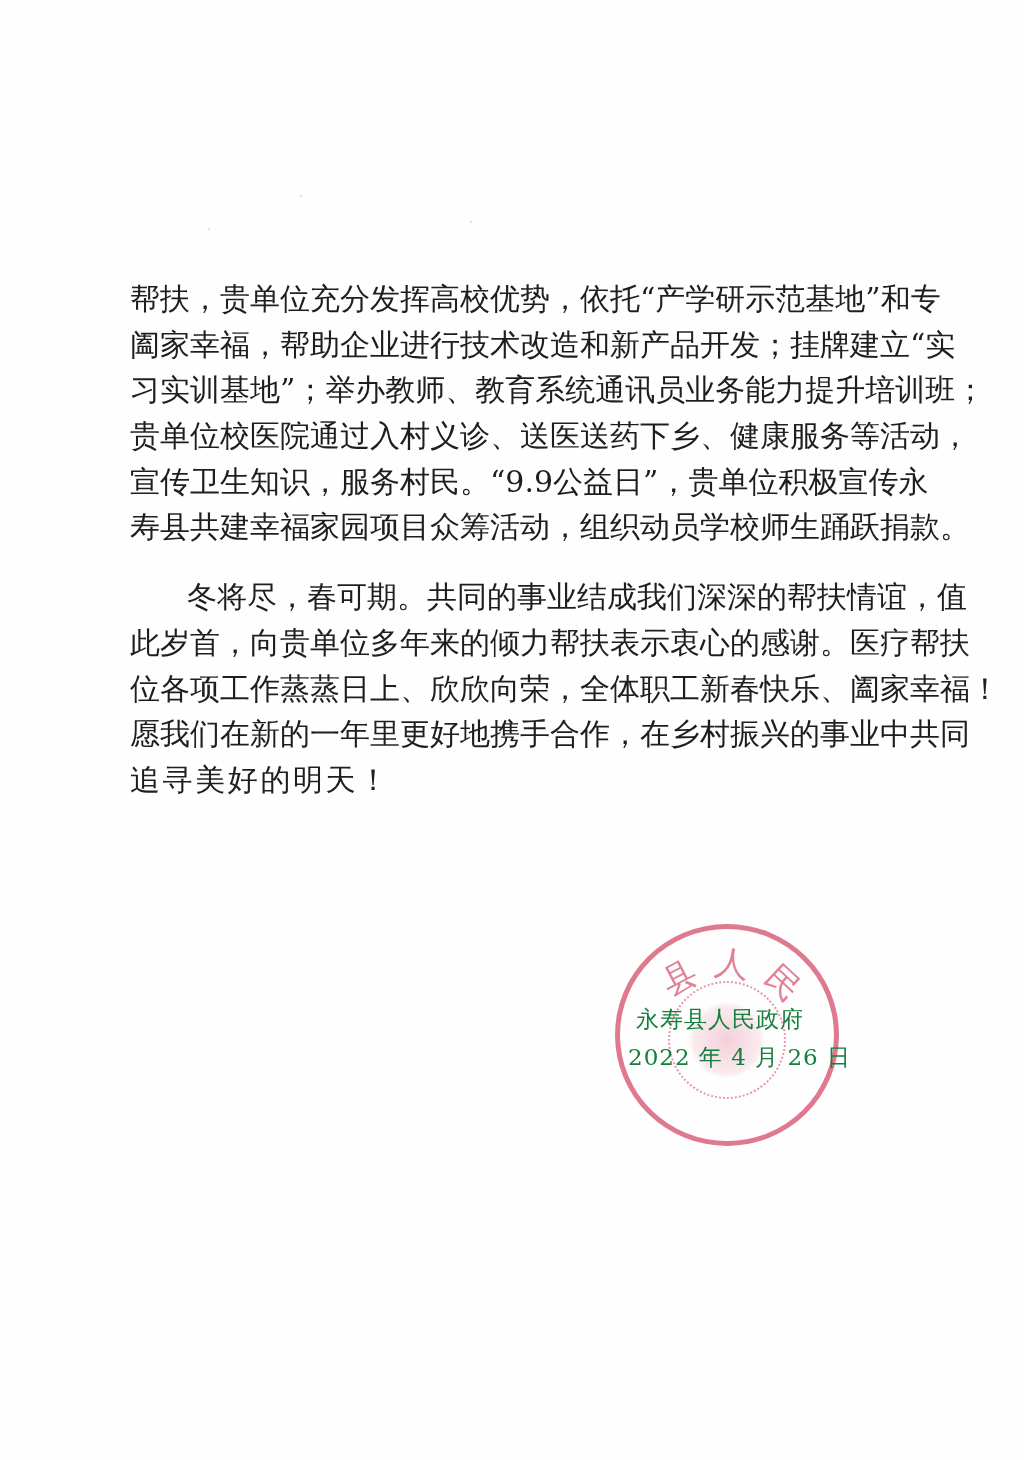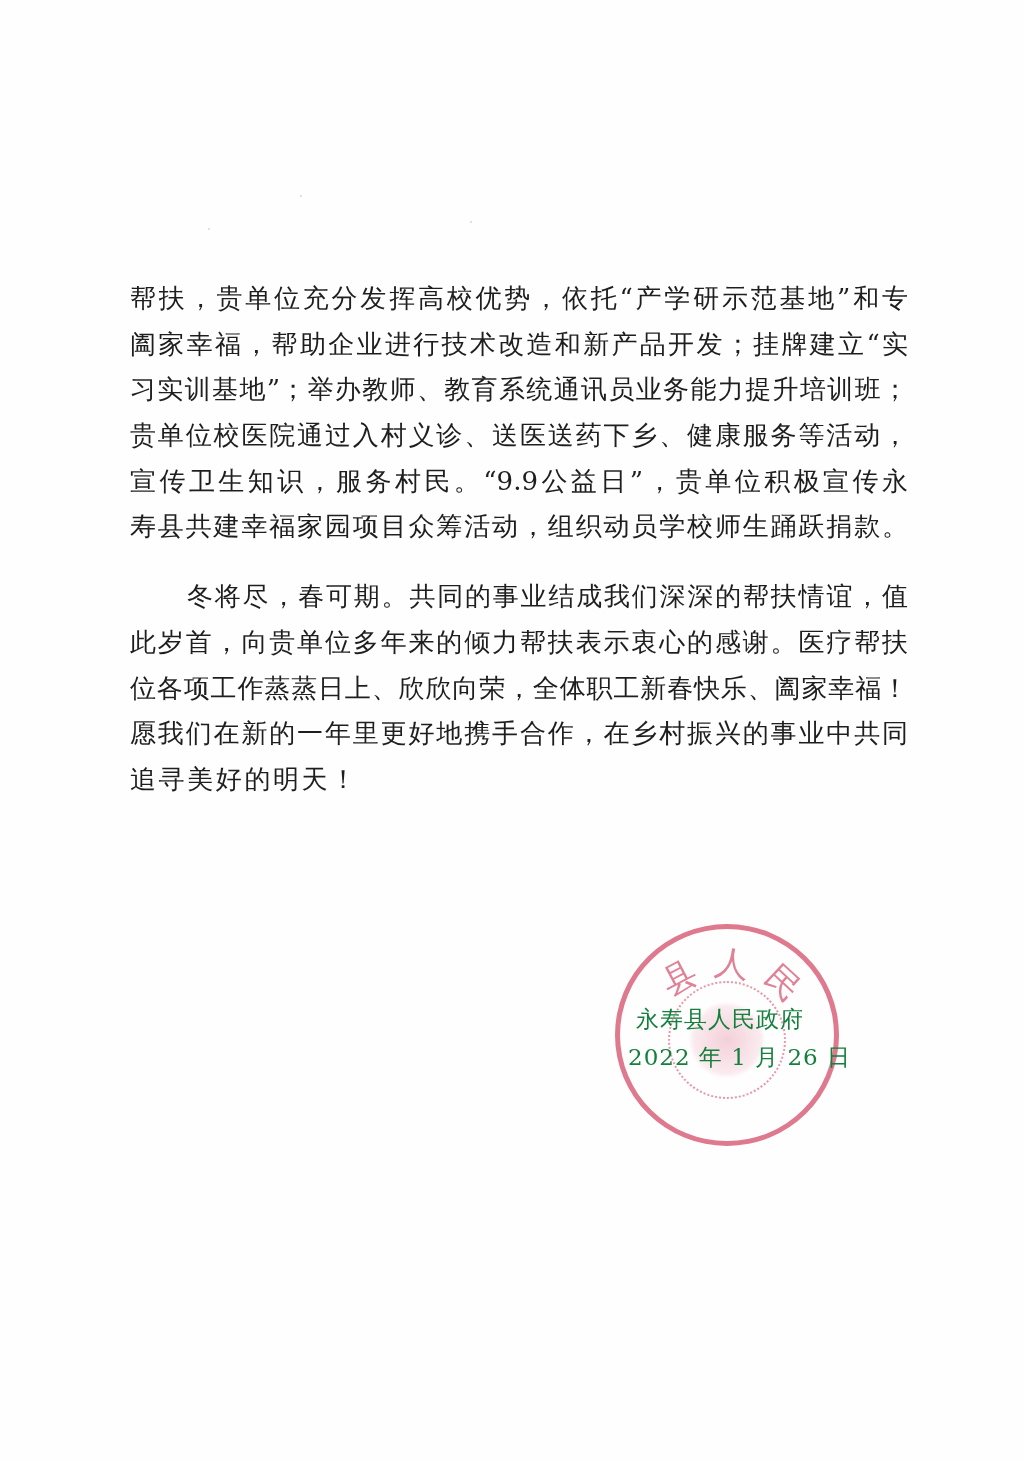--- a/index.html
+++ b/index.html
@@ -25,21 +25,21 @@
     .body-text {
       position: absolute;
       left: 130px;
       top: 276px;
       width: 778px;
     }
     .line {
       display: block;
       height: 45.7px;
       line-height: 45.7px;
-      font-size: 26px;
+      font-size: 30px;
       white-space: nowrap;
       text-align: justify;
       text-align-last: justify;
       letter-spacing: 0;
     }
     .line.last {
       text-align-last: left;
       text-align: left;
       letter-spacing: 2.6px;
     }
@@ -146,19 +146,19 @@
         </defs>
         <text font-size="34" fill="rgba(210,70,100,0.8)" font-family="DejaVu Serif, serif" letter-spacing="14">
           <textPath href="#arc" startOffset="22%">县人民</textPath>
         </text>
       </svg>
     </div>
   </div>
 
   <div class="signature">
     <span class="sig-line sig-org">永寿县人民政府</span>
-    <span class="sig-line">2022 年 1 月 26 日</span>
+    <span class="sig-line">2022 年 4 月 26 日</span>
   </div>
 
   <div class="scan-dot" style="left:208px; top:228px;"></div>
   <div class="scan-dot" style="left:300px; top:195px;"></div>
   <div class="scan-dot" style="left:470px; top:221px;"></div>
 </div>
 
 </body></html>

